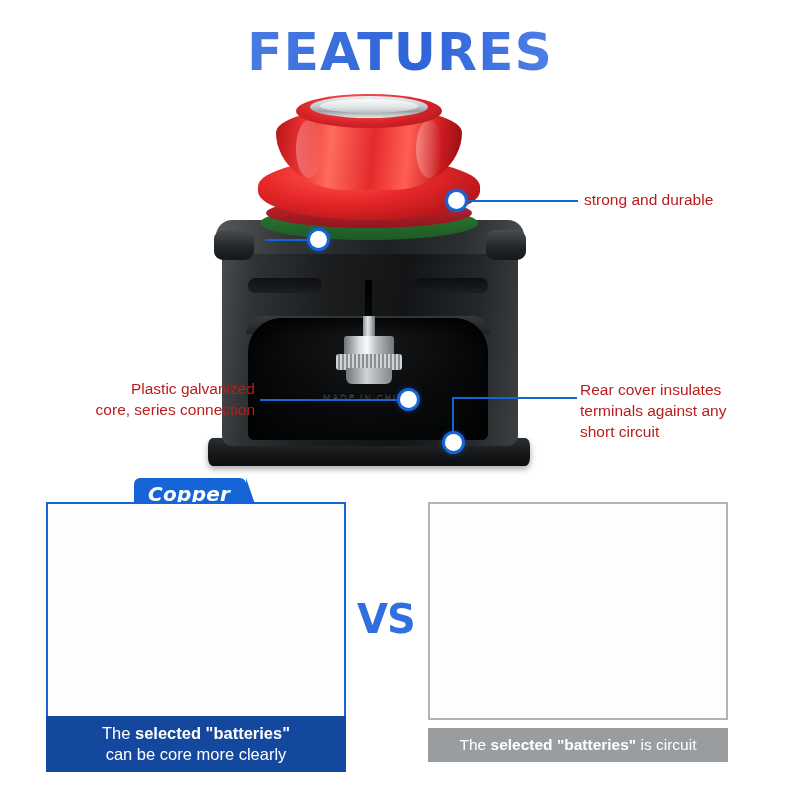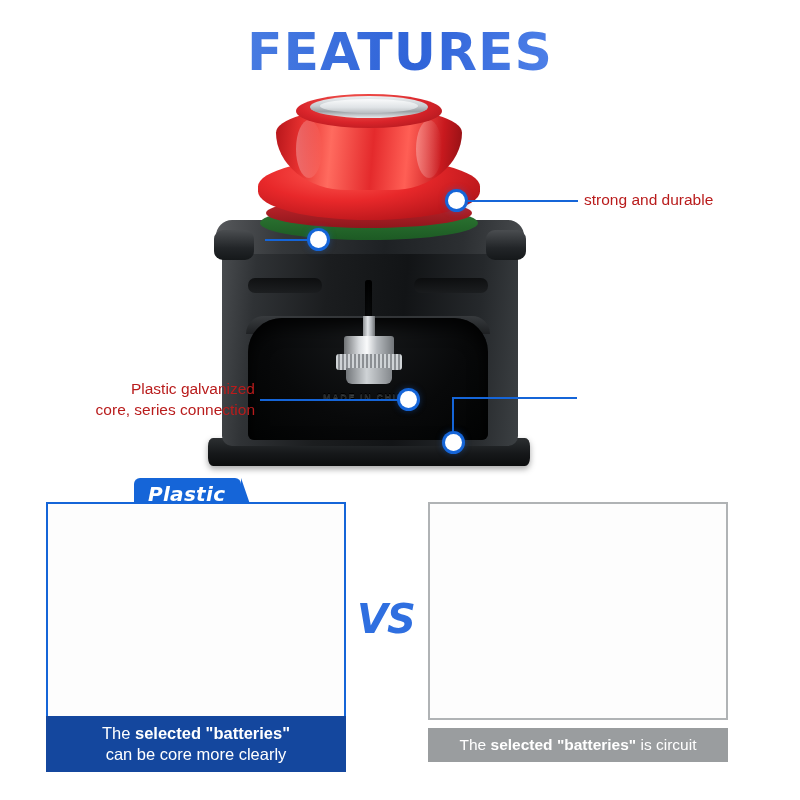--- a/index.html
+++ b/index.html
@@ -190,21 +190,21 @@
     position:absolute; color:#fff; text-align:center;
     font-size:16.5px; line-height:1.28; padding:7px 4px;
     font-family:"Liberation Sans", sans-serif;
   }
   .caption.nilight { left:46px; top:716px; width:300px; background:#14479e; }
   .caption.other   { left:428px; top:728px; width:300px; background:#9a9d9f; font-size:15.5px; }
   .caption b { font-weight:700; }
 
   .vs {
     position:absolute; left:352px; top:596px; width:68px;
-    font-size:40px; font-weight:700; font-style:italic; color:#2f6fe0;
+    font-size:40px; font-weight:700; color:#2f6fe0;
     font-family:"DejaVu Sans", sans-serif; text-align:center;
     letter-spacing:-1px;
   }
 </style>
 </head>
 <body>
 
 <div id="page">
 
   <div class="title">FEATURES</div>
@@ -244,26 +244,29 @@
   <div class="dot" style="left:448px; top:192px;"></div>
 
   <div class="leader" style="left:265px; top:239px; width:50px;"></div>
   <div class="dot" style="left:310px; top:231px;"></div>
 
   <div class="callout left" style="left:25px; top:379px; width:230px;">Plastic galvanized
 core, series connection</div>
   <div class="leader" style="left:260px; top:399px; width:145px;"></div>
   <div class="dot" style="left:400px; top:391px;"></div>
 
+  <div class="callout right" style="left:580px; top:380px; width:215px;">Rear cover insulates
+terminals against any
+short circuit</div>
   <div class="leader" style="left:452px; top:397px; width:125px;"></div>
   <div class="leader" style="left:452px; top:397px; width:2px; height:46px;"></div>
   <div class="dot" style="left:445px; top:434px;"></div>
 
   <div class="tab nilight">
-    <span>Plastic</span>
+    <span>Copper</span>
   </div>
   <div class="panel nilight">
     
   </div>
   <div class="caption nilight">
     <div><span>The </span><b>selected "batteries"</b></div>
     <div>can be core more clearly</div>
   </div>
 
   <div class="vs">VS</div>

